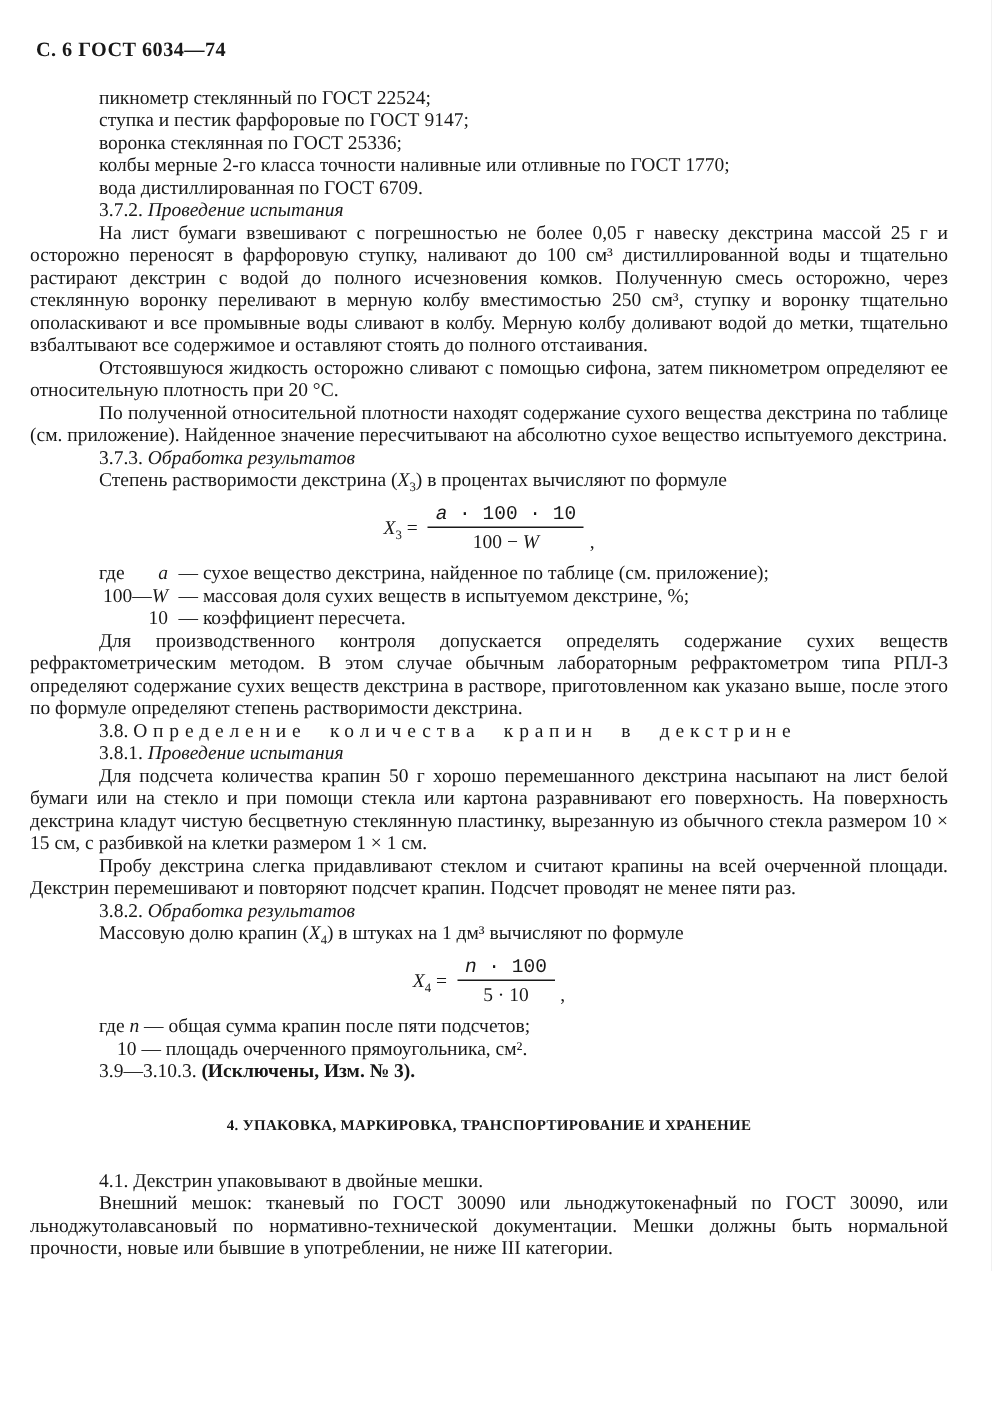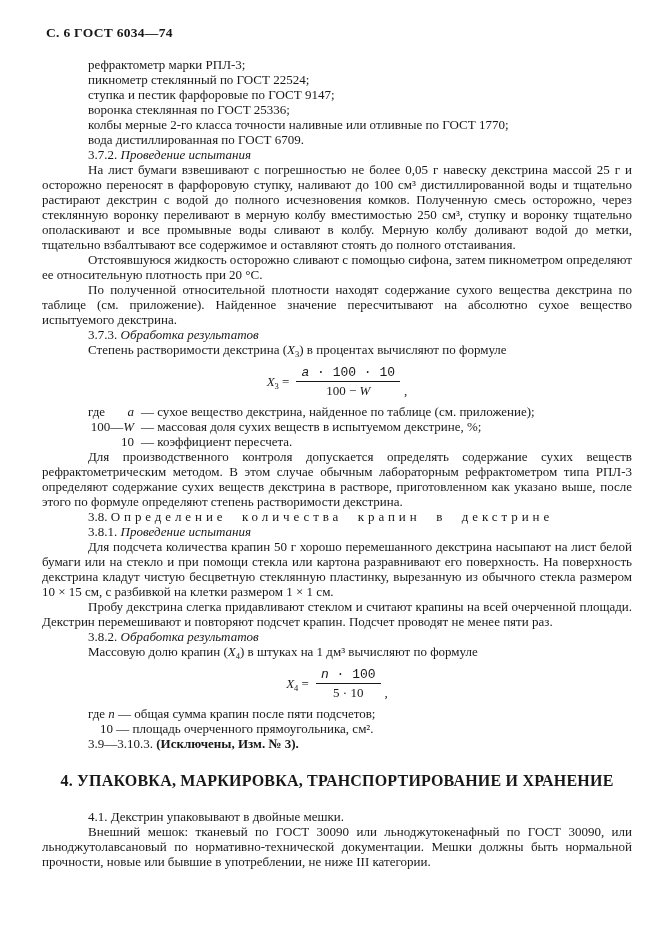--- a/index.html
+++ b/index.html
@@ -1,20 +1,20 @@
 <!DOCTYPE html>
 <html><head>
 <meta charset="utf-8">
 <style>
   html,body{margin:0;padding:0;background:#e8e8e8;}
   .page{
     width:661px;height:936px;background:#ffffff;box-sizing:border-box;
     font-family:"Liberation Serif","DejaVu Serif",serif;
     font-size:13px;color:#181818;position:relative;
-    padding:25px 29px 0 42px;overflow:hidden;
+    padding:25px 29px 0 20px;overflow:hidden;
   }
   .hdr{font-weight:bold;font-size:13.5px;margin:0 0 16px 4px;letter-spacing:0.3px;}
   .content{line-height:15px;}
   p.just{margin:0;text-align:justify;text-indent:46px;}
   .line{margin:0;}
   .ind{margin-left:46px;}
   .b{font-weight:bold;}
   i,var{font-style:italic;font-family:inherit;}
   sub{font-size:8.5px;vertical-align:-3px;line-height:0;}
   
@@ -27,31 +27,30 @@
   
   .wrow{display:flex;}
   .wterm{flex:0 0 46px;margin-left:46px;display:flex;white-space:nowrap;}
   .wterm.spread{justify-content:space-between;}
   .wterm.end{justify-content:flex-end;font-family:Liberation Serif, serif;}
   .wtext{margin-left:7px;}
   .w2{margin-left:58px;}
   
   .spaced{letter-spacing:0.30em;word-spacing:0.65em;text-align:center;}
   
-  .h4{font-weight:bold;text-align:center;margin:22px 0 21px;letter-spacing:0.2px;font-size:16px;}
+  .h4{font-weight:bold;text-align:center;margin:22px 0 21px;letter-spacing:0.2px;font-size:10px;}
 </style>
 </head>
 <body>
 
 <div class="page">
   <div class="hdr">С. 6 ГОСТ 6034—74</div>
 
   <div class="content">
 
-    <div class="line ind">рефрактометр марки РПЛ-3;</div>
     <div class="line ind">пикнометр стеклянный по ГОСТ 22524;</div>
     <div class="line ind">ступка и пестик фарфоровые по ГОСТ 9147;</div>
     <div class="line ind">воронка стеклянная по ГОСТ 25336;</div>
     <div class="line ind">колбы мерные 2-го класса точности наливные или отливные по ГОСТ 1770;</div>
     <div class="line ind">вода дистиллированная по ГОСТ 6709.</div>
 
 
     <div class="line ind"><span>3.7.2.</span> <i>Проведение испытания</i></div>
 
     <p class="just">На лист бумаги взвешивают с погрешностью не более 0,05 г навеску декстрина массой 25 г и осторожно переносят в фарфоровую ступку, наливают до 100 см³ дистиллированной воды и тщательно растирают декстрин с водой до полного исчезновения комков. Полученную смесь осторожно, через стеклянную воронку переливают в мерную колбу вместимостью 250 см³, ступку и воронку тщательно ополаскивают и все промывные воды сливают в колбу. Мерную колбу доливают водой до метки, тщательно взбалтывают все содержимое и оставляют стоять до полного отстаивания.</p>

